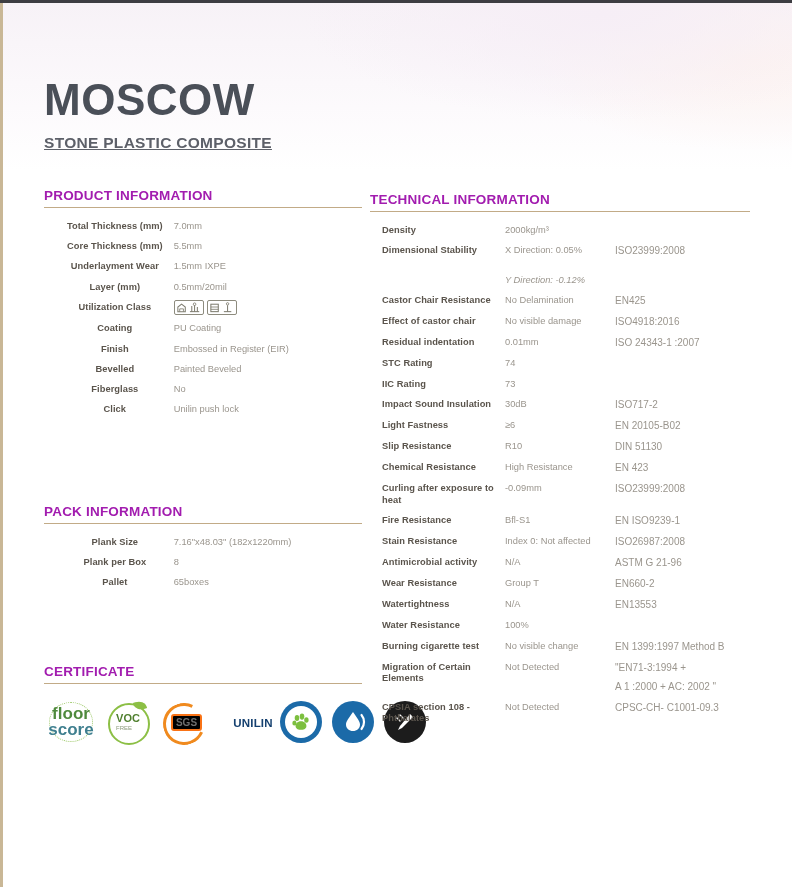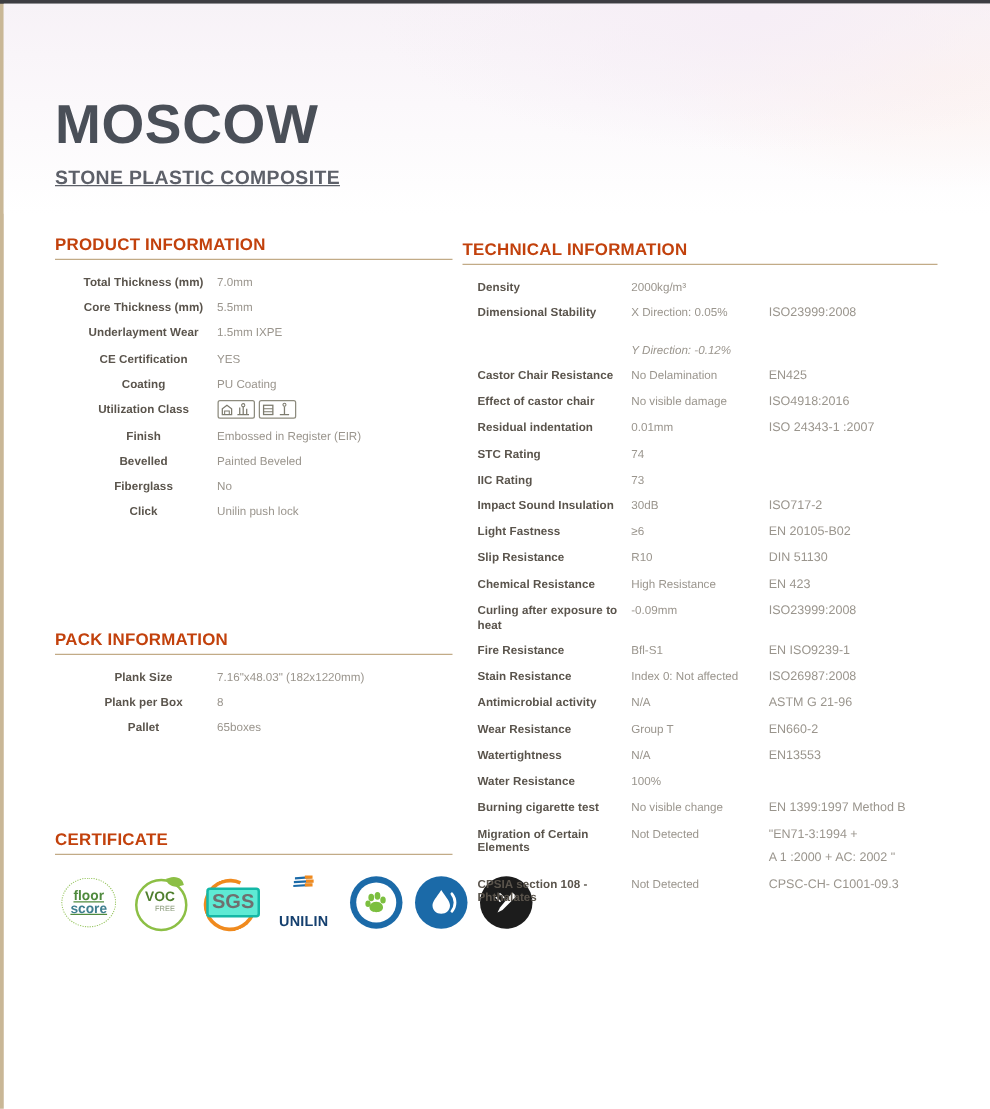--- a/index.html
+++ b/index.html
@@ -64,21 +64,21 @@
   }
 
   
   .section {
     position: absolute;
   }
   .section-heading {
     font-size: 13.5px;
     font-weight: bold;
     letter-spacing: 0.2px;
-    color: #c2410c;
+    color: #a21caf;
     padding-bottom: 4px;
   }
   .section-rule {
     height: 1px;
     background: #c2ab87;
   }
 
   
   .spec-table {
     margin-top: 13px;
@@ -155,40 +155,39 @@
     display: flex; align-items: center; justify-content: center;
   }
   .fs-ring {
     position: absolute; left: 3px; top: 1px;
     width: 42px; height: 38px;
     border: 1.5px dotted #9ec96a;
     border-radius: 50%;
   }
   .fs-text {
     position: relative;
-    font-size: 11px;
+    font-size: 17px;
     font-weight: bold;
     line-height: 0.95;
     color: #4f8a3d;
     text-align: center;
-    text-decoration: underline;
   }
   .fs-text .t2 { color: #3f7f8f; }
 
   .badge-voc {
     width: 44px; height: 42px;
     display: flex; align-items: center; justify-content: center;
   }
   .voc-ring {
     position: absolute; left: 2px; top: 2px;
     width: 38px; height: 38px;
     border: 2px solid #8cbf45;
     border-radius: 50%;
   }
-  .voc-text { position: relative; text-align: right; line-height: 1; }
+  .voc-text { position: relative; text-align: left; line-height: 1; }
   .voc-text .v1 { font-size: 11px; font-weight: bold; color: #4f7f2e; display:block; }
   .voc-text .v2 { font-size: 6px; color: #8a9a7a; display:block; margin-top: 1px; }
   .voc-leaf {
     position: absolute; right: 4px; top: 0px;
     width: 12px; height: 9px;
     background: #8cbf45;
     border-radius: 0 80% 0 80%;
     transform: rotate(-18deg);
   }
 
@@ -200,32 +199,32 @@
     position: absolute; left: 3px; top: 2px;
     width: 36px; height: 36px;
     border: 3px solid #f08a1e;
     border-radius: 50%;
     border-right-color: transparent;
     transform: rotate(-20deg);
   }
   .sgs-box {
     position: relative;
     margin-left: 7px;
-    border: 2px solid #14b8a6;
+    border: 2px solid #f97316;
     border-radius: 3px;
     padding: 1px 3px;
-    font-size: 16px;
+    font-size: 10px;
     font-weight: bold;
     color: #6f6f6f;
-    background: #5eead4;
+    background: #000000;
   }
 
   .badge-unilin {
     width: 54px; height: 44px;
-    display: flex; flex-direction: column; align-items: center; justify-content: center; gap: 20px;
+    display: flex; flex-direction: row; align-items: center; justify-content: center; gap: 20px;
   }
   .uni-bars { width: 40px; height: 25px; }
   .uni-label {
     font-size: 11.5px; font-weight: bold; color: #15406f; letter-spacing: 0.2px; margin-top: 1px;
   }
 
   .badge-pet, .badge-water {
     width: 42px; height: 42px; border-radius: 50%;
     display: flex; align-items: center; justify-content: center;
   }
@@ -265,26 +264,22 @@
       </div>
       <div class="spec-row">
         <div class="spec-label">Core Thickness (mm)</div>
         <div class="spec-value">5.5mm</div>
       </div>
       <div class="spec-row">
         <div class="spec-label">Underlayment Wear</div>
         <div class="spec-value">1.5mm IXPE</div>
       </div>
       <div class="spec-row">
-        <div class="spec-label">CE Certification</div>
-        <div class="spec-value">YES</div>
-      </div>
-      <div class="spec-row">
-        <div class="spec-label">Coating</div>
-        <div class="spec-value">PU Coating</div>
+        <div class="spec-label">Layer (mm)</div>
+        <div class="spec-value">0.5mm/20mil</div>
       </div>
       <div class="spec-row">
         <div class="spec-label">Utilization Class</div>
         <div class="spec-value">
           <div class="util-icons">
             <div class="util-chip">
               <svg viewBox="0 0 28 12" width="26" height="12">
                 <path d="M2 11 L2 6 L6 3 L10 6 L10 11 Z" fill="none" stroke="#7d7b6e" stroke-width="1.1"></path>
                 <path d="M4 11 L4 8 L8 8 L8 11" fill="none" stroke="#7d7b6e" stroke-width="0.9"></path>
                 <path d="M17 11 L17 5 M20 11 L20 4 M23 11 L23 6" stroke="#7d7b6e" stroke-width="1.1"></path>
@@ -298,20 +293,24 @@
                 <path d="M2 6 L10 6 M2 8.5 L10 8.5" stroke="#7d7b6e" stroke-width="0.9"></path>
                 <path d="M20 11 L20 4" stroke="#7d7b6e" stroke-width="1.1"></path>
                 <path d="M16 11 L24 11" stroke="#7d7b6e" stroke-width="1.1"></path>
                 <circle cx="20" cy="2.6" r="1.3" fill="none" stroke="#7d7b6e" stroke-width="0.9"></circle>
               </svg>
             </div>
           </div>
         </div>
       </div>
       <div class="spec-row">
+        <div class="spec-label">Coating</div>
+        <div class="spec-value">PU Coating</div>
+      </div>
+      <div class="spec-row">
         <div class="spec-label">Finish</div>
         <div class="spec-value">Embossed in Register (EIR)</div>
       </div>
       <div class="spec-row">
         <div class="spec-label">Bevelled</div>
         <div class="spec-value">Painted Beveled</div>
       </div>
       <div class="spec-row">
         <div class="spec-label">Fiberglass</div>
         <div class="spec-value">No</div>

